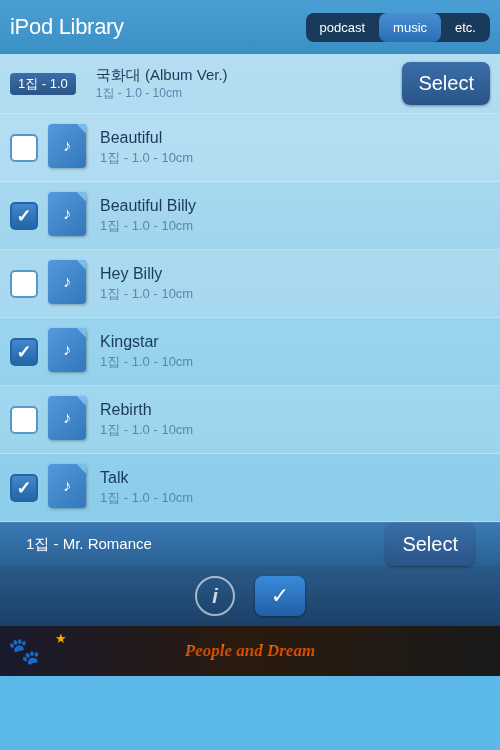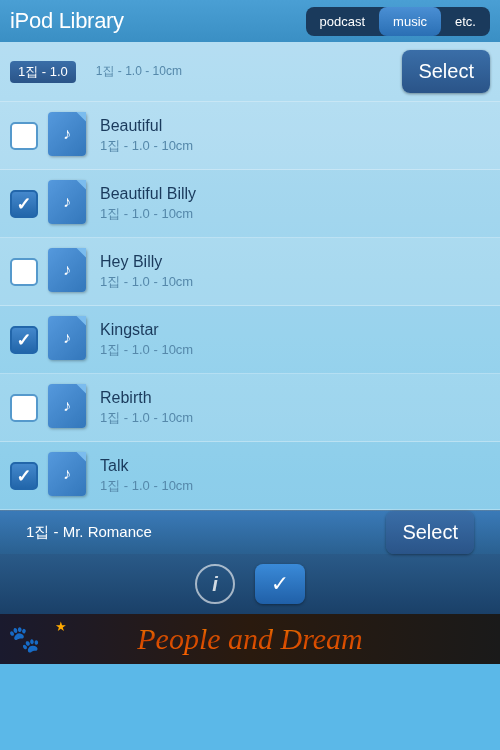--- a/index.html
+++ b/index.html
@@ -11,21 +11,21 @@
       font-family: -apple-system, 'Helvetica Neue', Arial, sans-serif;
       background: #5bb8e8;
     }
 
     
     .header {
       background: linear-gradient(to bottom, #4a9fd4, #3a8fc4);
       display: flex;
       align-items: center;
       padding: 8px 10px;
-      height: 42px;
+      height: 54px;
     }
 
     .header-title {
       color: white;
       font-size: 22px;
       font-weight: 500;
       flex: 1;
       letter-spacing: -0.3px;
     }
 
@@ -266,22 +266,22 @@
     .footer-char {
       color: #cc6600;
       font-size: 26px;
       position: absolute;
       left: 8px;
     }
 
     .footer-text-main {
       font-family: Georgia, serif;
       font-style: italic;
-      font-weight: normal;
-      font-size: 30px;
+      font-weight: bold;
+      font-size: 17px;
       background: linear-gradient(to bottom, #ff8800, #cc4400, #ff6600);
       -webkit-background-clip: text;
       -webkit-text-fill-color: transparent;
       background-clip: text;
       text-shadow: none;
     }
   </style>
 </head>
 <body>
 
@@ -292,20 +292,21 @@
     <div class="tab-item active">music</div>
     <div class="tab-item">etc.</div>
   </div>
 </div>
 
 <div class="list-area">
 
   <div class="top-row">
     <span class="badge">1집 - 1.0</span>
     <div class="top-row-text">
+      <div class="top-row-title">국화대 (Album Ver.)</div>
       <div class="top-row-sub">1집 - 1.0 - 10cm</div>
     </div>
     <button class="select-btn">Select</button>
   </div>
 
   <div class="song-row">
     <div class="checkbox"></div>
     <div class="music-icon">
       <div class="music-icon-inner">
           <span class="music-note">♪</span>

